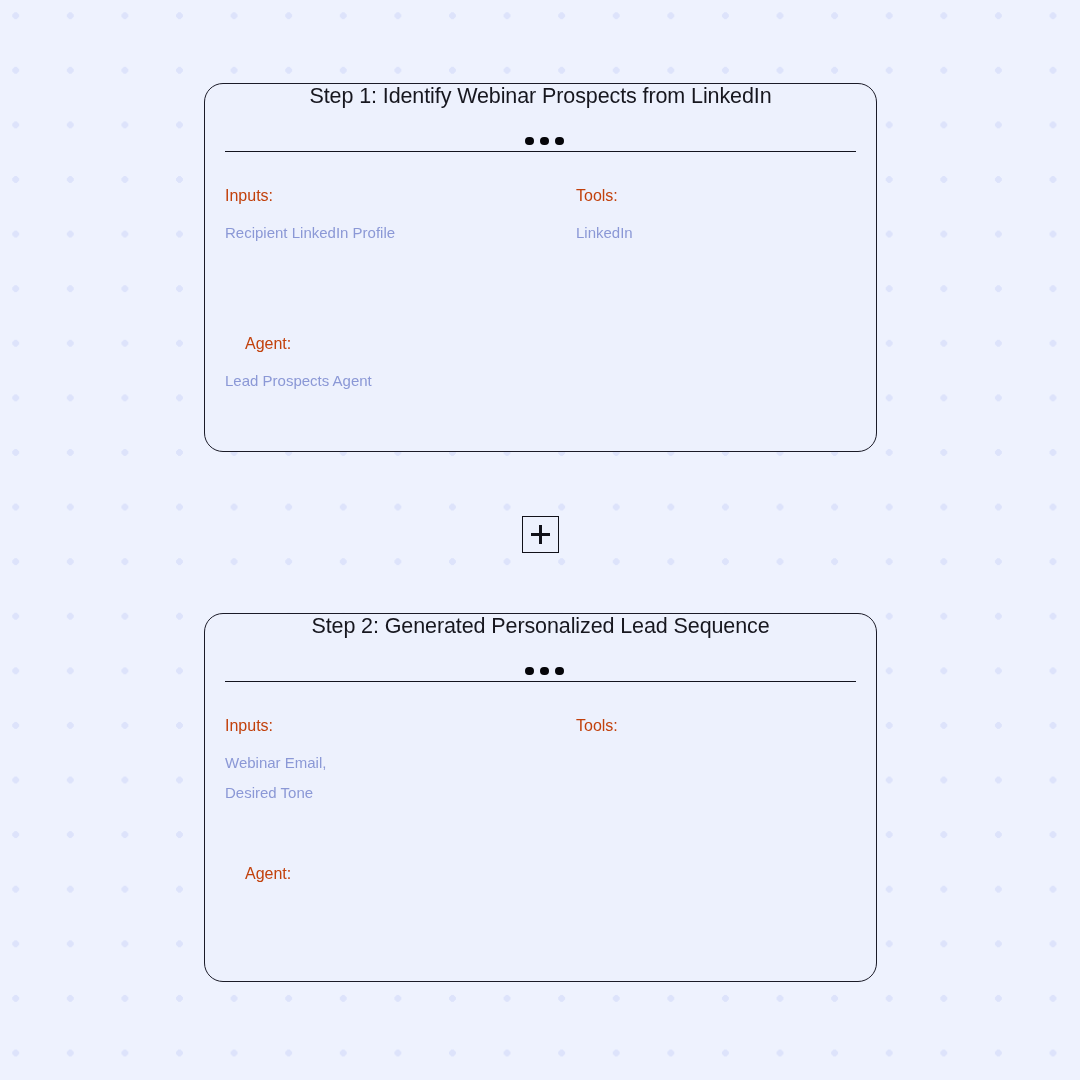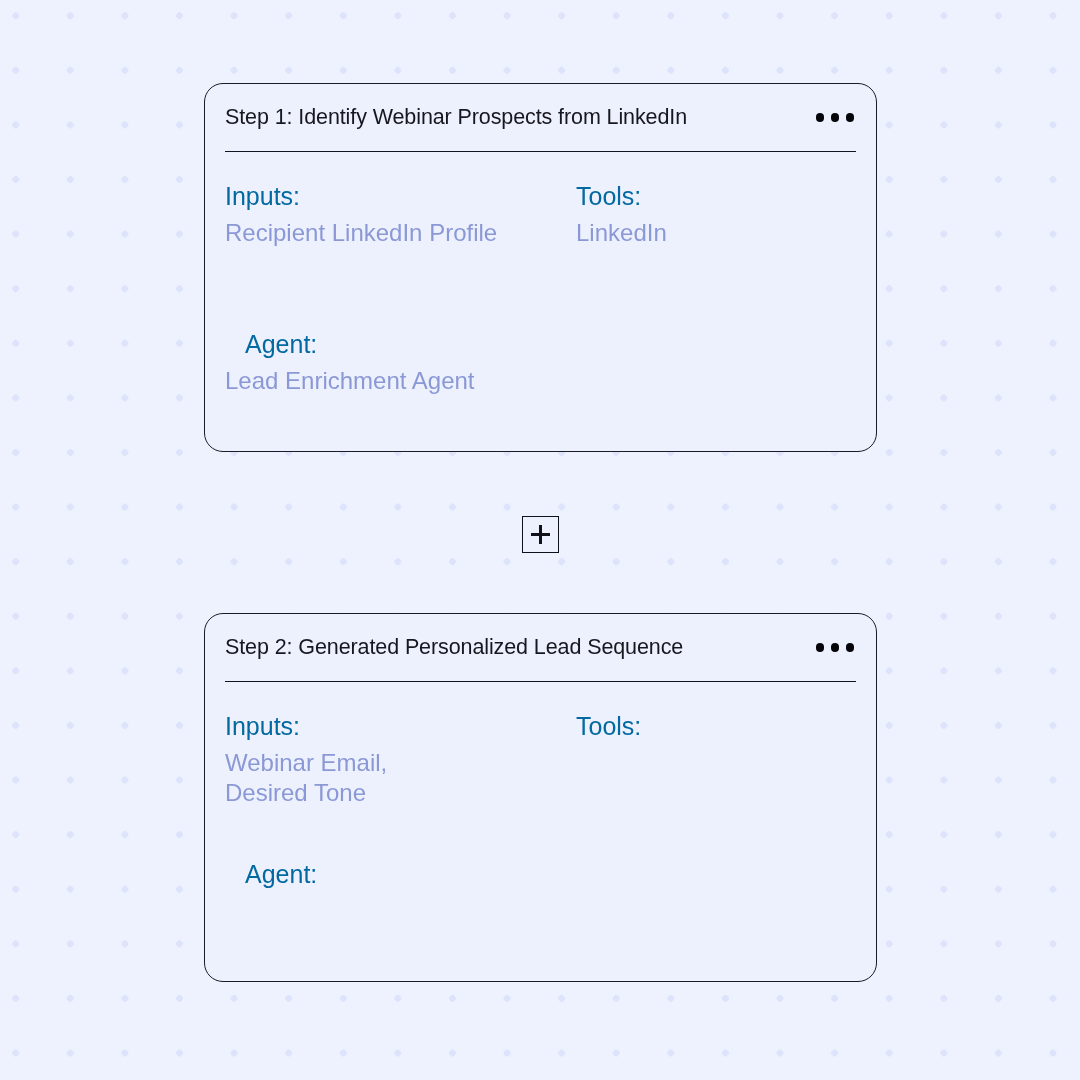--- a/index.html
+++ b/index.html
@@ -47,20 +47,21 @@
     height: 369px;
   }
 
   .card-header {
     position: relative;
     height: 67px;
     display: flex;
     align-items: center;
     justify-content: space-between;
     border-bottom: 1.7px solid #14141f;
+    flex-direction: column;
   }
 
   .card-title {
     font-size: 21.5px;
     font-weight: 400;
     color: #17171f;
     letter-spacing: -0.1px;
     white-space: nowrap;
     font-stretch: semi-condensed;
   }
@@ -85,28 +86,28 @@
     position: relative;
     padding-top: 30px;
   }
   .row-top {
     display: flex;
   }
   .col-inputs { width: 351px; }
   .col-tools  { flex: 1; }
 
   .field-label {
-    font-size: 25px;
-    color: #0369a1;
+    font-size: 16px;
+    color: #c2410c;
     line-height: 28px;
     font-weight: 400;
     margin-bottom: 8px;
   }
   .field-value {
-    font-size: 24px;
+    font-size: 15px;
     color: #8b98d6;
     line-height: 30px;
     font-weight: 400;
     white-space: pre-line;
   }
 
   .agent-block {
     position: absolute;
     left: 0;
     top: 178px;
@@ -164,21 +165,21 @@
           <div class="field-label">Inputs:</div>
           <div class="field-value">Recipient LinkedIn Profile</div>
         </div>
         <div class="col-tools">
           <div class="field-label">Tools:</div>
           <div class="field-value">LinkedIn</div>
         </div>
       </div>
       <div class="agent-block">
         <div class="field-label">Agent:</div>
-        <div class="field-value">Lead Enrichment Agent</div>
+        <div class="field-value">Lead Prospects Agent</div>
       </div>
     </div>
   </div>
 
   <button id="add-step-button">
     <span class="plus-h"></span>
     <span class="plus-v"></span>
   </button>
 
   <div class="card" id="card-step-2">

